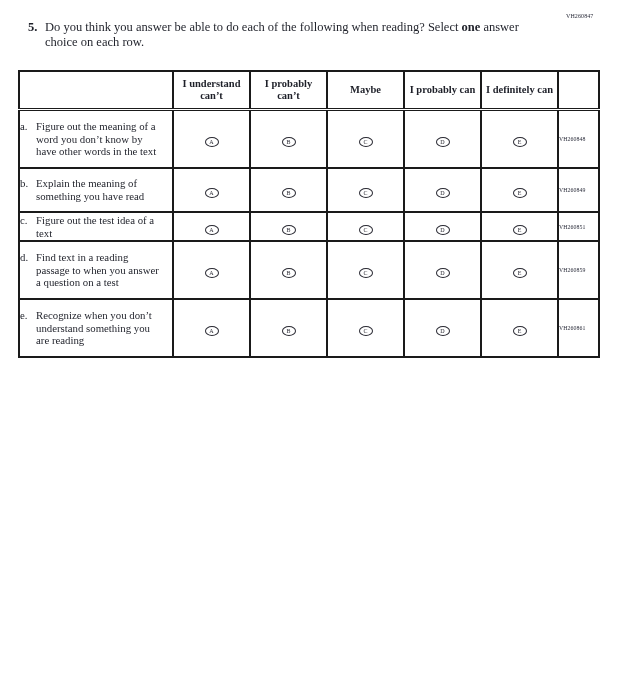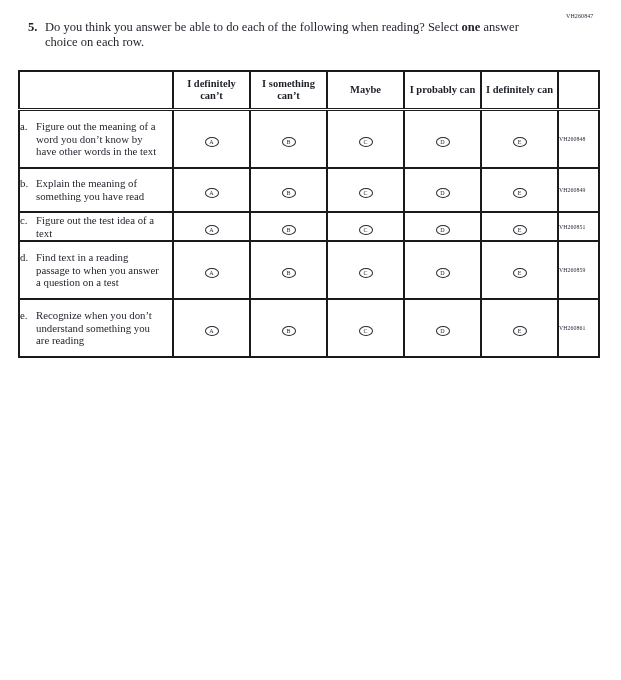--- a/index.html
+++ b/index.html
@@ -138,22 +138,22 @@
       <col class="c-opt">
       <col class="c-opt">
       <col class="c-opt">
       <col class="c-opt">
       <col class="c-opt">
       <col class="c-code">
   </colgroup>
   <thead>
     <tr>
       <th></th>
-      <th>I definitely can’t</th>
-      <th>I something can’t</th>
+      <th>I understand can’t</th>
+      <th>I probably can’t</th>
       <th>Maybe</th>
       <th>I probably can</th>
       <th>I definitely can</th>
       <th></th>
     </tr>
   </thead>
   <tbody>
 
     <tr class="r-a">
       <td class="stem">

